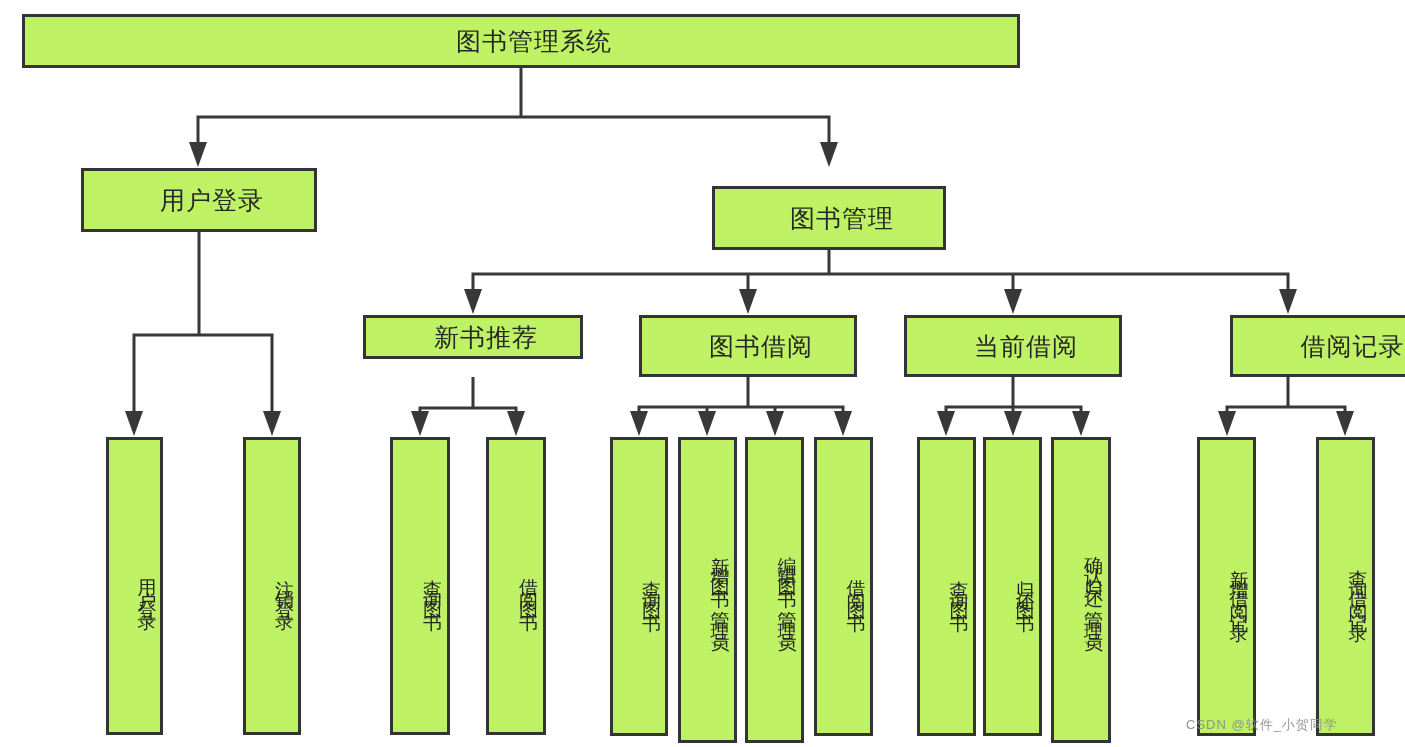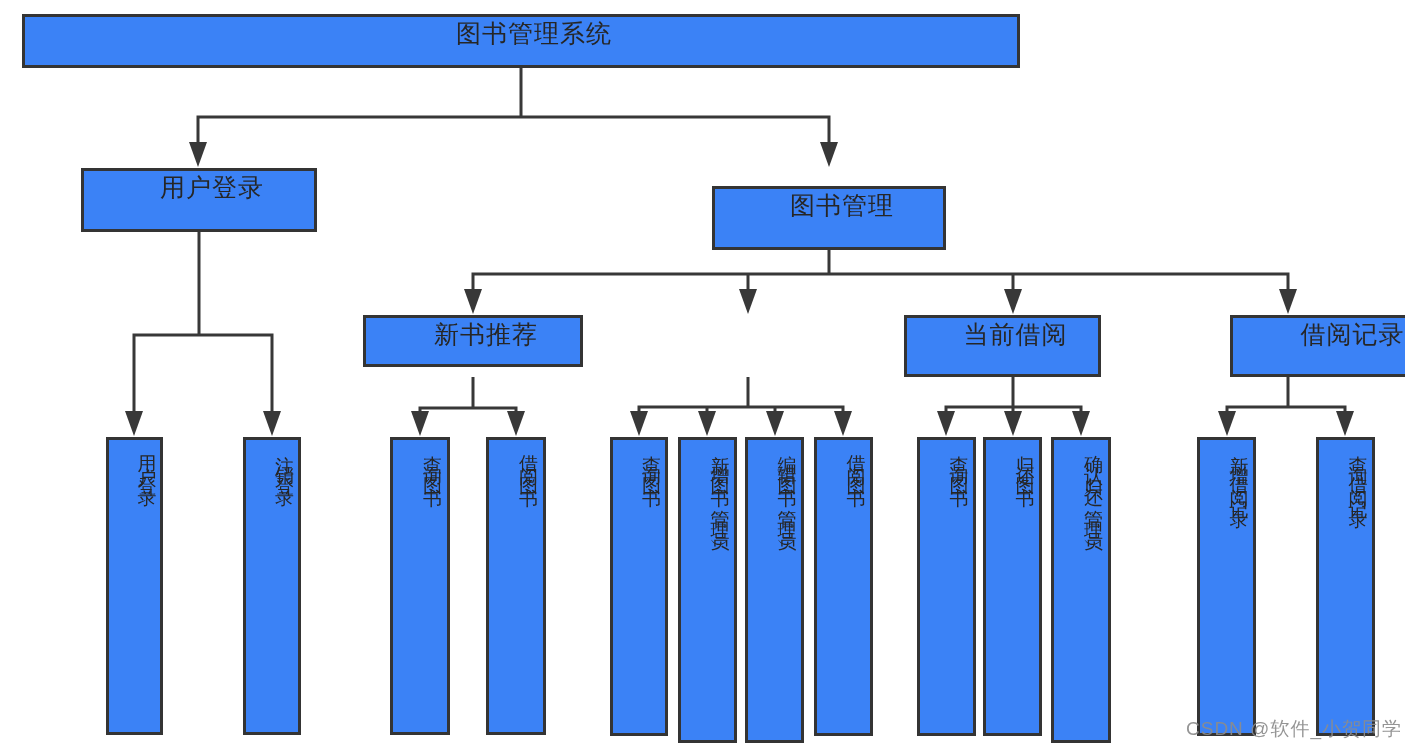--- a/index.html
+++ b/index.html
@@ -2,30 +2,30 @@
 <html><head>
 <meta charset="utf-8">
 <style>
   html,body{margin:0;padding:0;background:#fff;}
   .canvas{
     position:relative;width:1405px;height:747px;background:#ffffff;
     font-family:"Liberation Sans", sans-serif;overflow:hidden;color:#262626;
   }
   .connectors{position:absolute;left:0;top:0;width:1405px;height:747px;}
   .node{
-    position:absolute;box-sizing:border-box;border:3px solid #343434;background:#3b82f6;
-    display:flex;justify-content:center;padding-left:26px;
+    position:absolute;box-sizing:border-box;border:3px solid #343434;background:#bef264;
+    display:flex;align-items:center;justify-content:center;padding-left:26px;
   }
   .h-node{font-size:25px;letter-spacing:1px;white-space:nowrap;}
   .v-node .lbl{
     writing-mode:vertical-rl;text-orientation:mixed;
     font-size:19px;line-height:1;letter-spacing:11px;
   }
   .watermark{
-    position:absolute;left:1186px;top:716px;font-size:19px;white-space:nowrap;
+    position:absolute;left:1186px;top:716px;font-size:13px;white-space:nowrap;
     color:rgba(140,140,140,0.92);letter-spacing:1px;z-index:5;
   }
 </style>
 </head>
 <body>
 
 <div class="canvas">
 
   <svg class="connectors" width="1405" height="747" viewBox="0 0 1405 747" xmlns="http://www.w3.org/2000/svg">
     <g stroke="#383838" stroke-width="3" fill="none">
@@ -74,24 +74,27 @@
     <span class="lbl">图书管理系统</span>
   </div>
 
   <div class="node h-node" style="left:81px;top:168px;width:236px;height:64px;">
     <span class="lbl">用户登录</span>
   </div>
   <div class="node h-node" style="left:712px;top:168px;width:234px;height:64px;margin-top:18px;">
     <span class="lbl">图书管理</span>
   </div>
 
-  <div class="node h-node" style="left:363px;top:315px;width:220px;height:52px;">
+  <div class="node h-node" style="left:363px;top:315px;width:220px;height:44px;">
     <span class="lbl">新书推荐</span>
   </div>
-  <div class="node h-node" style="left:904px;top:315px;width:197px;height:62px;font-family:Liberation Mono, monospace;">
+  <div class="node h-node" style="left:639px;top:315px;width:218px;height:62px;">
+    <span class="lbl">图书借阅</span>
+  </div>
+  <div class="node h-node" style="left:904px;top:315px;width:218px;height:62px;font-family:Liberation Mono, monospace;">
     <span class="lbl">当前借阅</span>
   </div>
   <div class="node h-node" style="left:1230px;top:315px;width:219px;height:62px;">
     <span class="lbl">借阅记录</span>
   </div>
 
   <div class="node v-node" style="left:106px;top:437px;width:57px;height:298px;">
     <span class="lbl">用户登录</span>
   </div>
   <div class="node v-node" style="left:243px;top:437px;width:58px;height:298px;">

